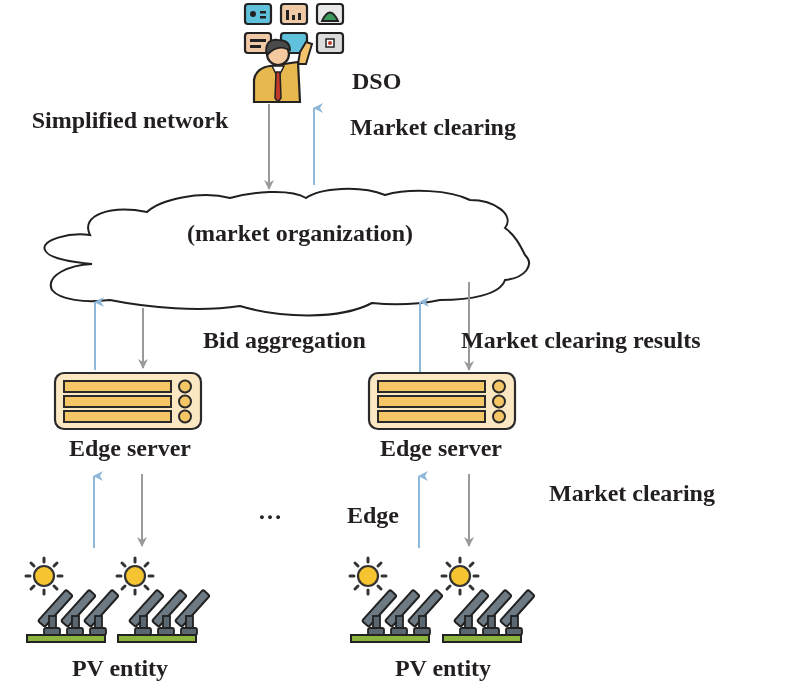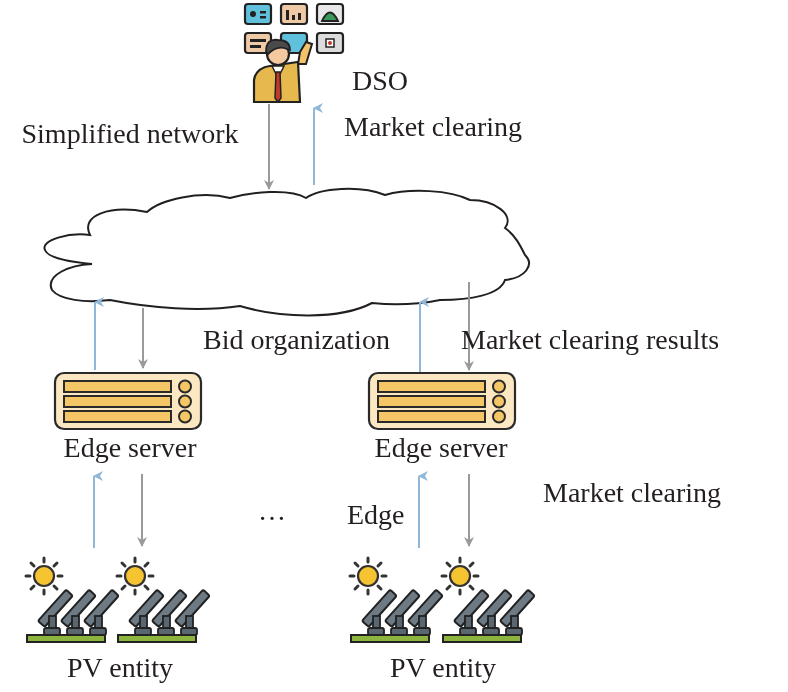--- a/index.html
+++ b/index.html
@@ -1,18 +1,18 @@
 <!DOCTYPE html>
 <html><head>
 <meta charset="utf-8">
 <style>
   html, body { margin: 0; padding: 0; background: #ffffff; }
   body { width: 788px; height: 692px; position: relative; overflow: hidden;
          font-family: "Liberation Serif", "DejaVu Serif", serif; color: #231f20; }
-  .lbl { position: absolute; font-size: 28px; line-height: 30px; white-space: nowrap; }
+  .lbl { position: absolute; font-size: 24px; line-height: 30px; white-space: nowrap; font-weight: bold; }
   .center { text-align: center; }
   svg { position: absolute; left: 0; top: 0; }
 </style>
 </head>
 <body>
 
 <svg width="788" height="692" viewBox="0 0 788 692">
   <defs>
     <marker id="ahUp" markerWidth="10" markerHeight="10" refX="5" refY="1" orient="auto-start-reverse" markerUnits="userSpaceOnUse">
       <path d="M0,10 L5,0 L10,10 L5,7 Z" fill="#8fb8d8"></path>
@@ -128,32 +128,33 @@
   <line x1="469" y1="474" x2="469" y2="546" stroke="#9a9a9a" stroke-width="2" marker-end="url(#ahDown)"></line>
 
   <use href="#pv" x="24" y="556"></use>
   <use href="#pv" x="115" y="556"></use>
   <use href="#pv" x="348" y="556"></use>
   <use href="#pv" x="440" y="556"></use>
 </svg>
 
 <div class="lbl" style="left:352px; top:66px;">DSO</div>
 
-<div class="lbl center" style="left:0px; top:119px; width:260px;text-align:center;">
+<div class="lbl center" style="left:0px; top:105px; width:260px;text-align:center;">
   <div>Simplified network</div>
 </div>
 
 <div class="lbl center" style="left:322px; top:112px; width:222px;">
   <div>Market clearing</div>
 </div>
 
 <div class="lbl center" style="left:100px; top:218px; width:400px;">
+  <div>(market organization)</div>
 </div>
 
-<div class="lbl" style="left:203px; top:325px;">Bid organization</div>
+<div class="lbl" style="left:203px; top:325px;">Bid aggregation</div>
 <div class="lbl" style="left:461px; top:325px;">Market clearing results</div>
 
 <div class="lbl center" style="left:30px; top:433px; width:200px;">Edge server</div>
 <div class="lbl center" style="left:341px; top:433px; width:200px;">Edge server</div>
 
 <div class="lbl" style="left:258px; top:496px;">…</div>
 
 <div class="lbl" style="left:347px; top:500px;">Edge</div>
 
 <div class="lbl center" style="left:482px; top:478px; width:300px;">

